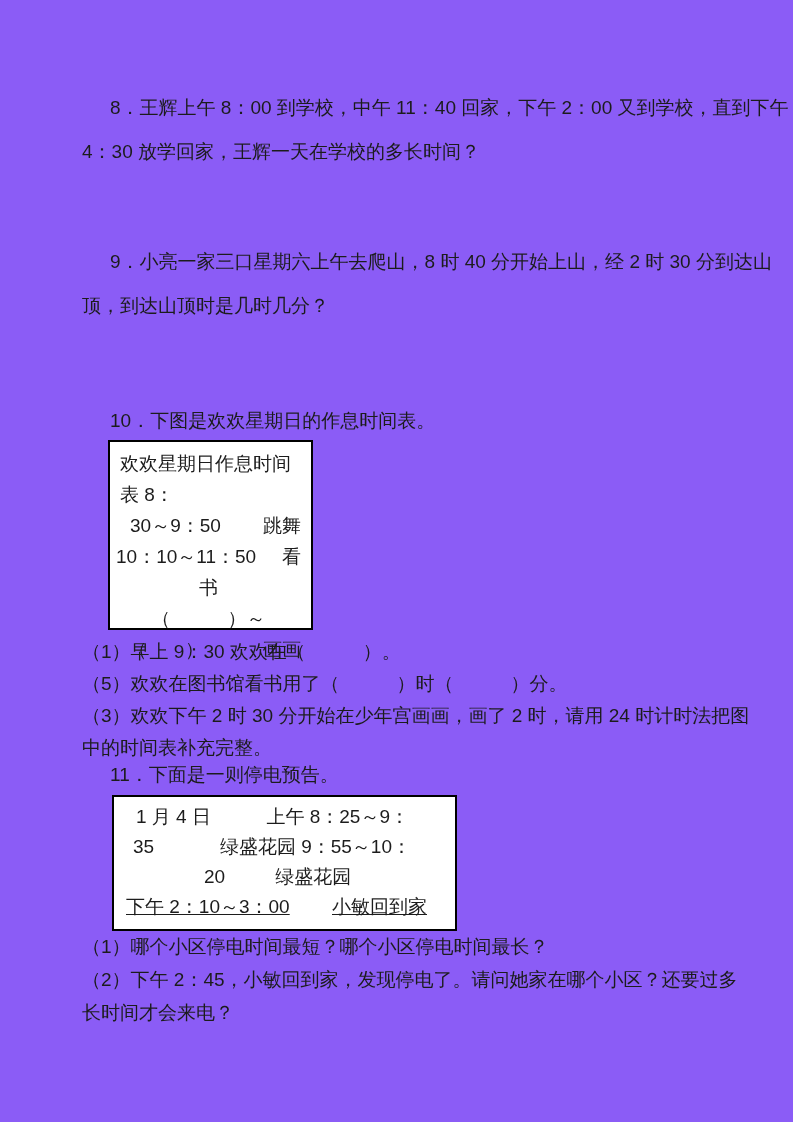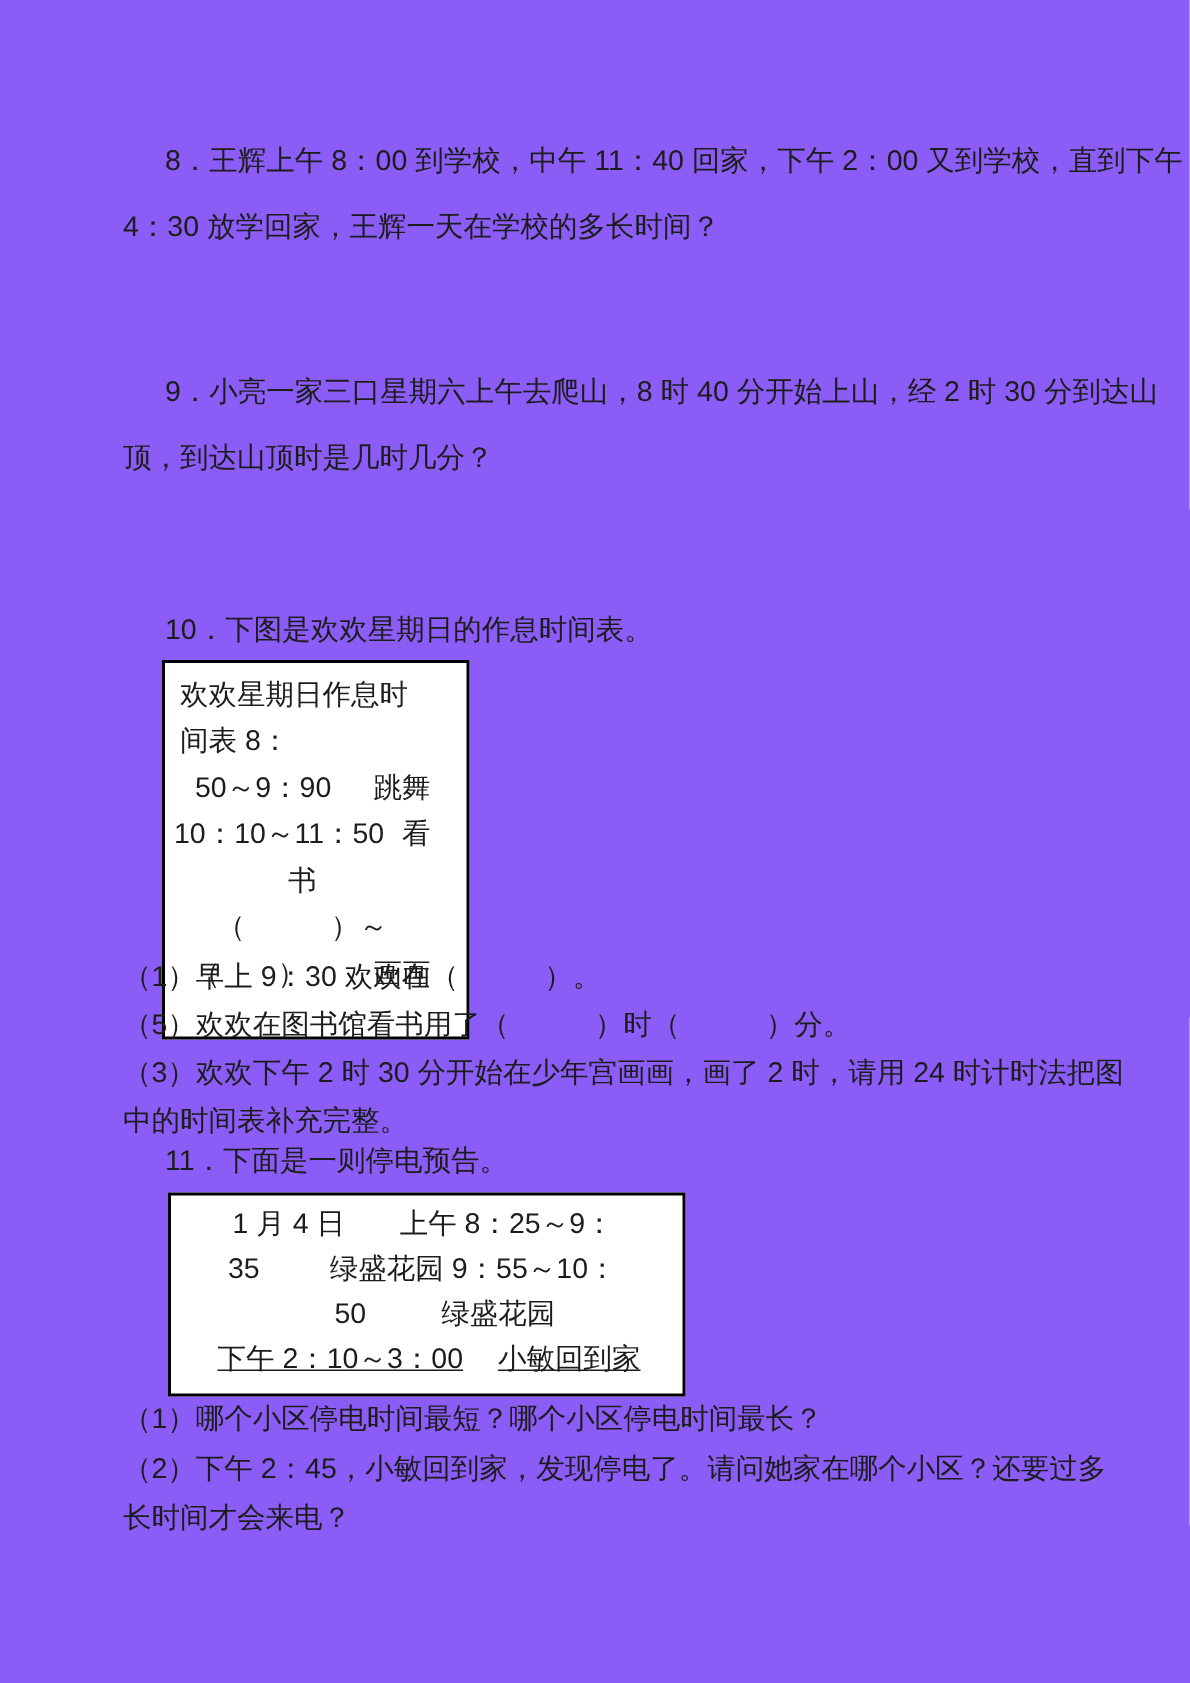--- a/index.html
+++ b/index.html
@@ -19,30 +19,30 @@
   .para.sub33 .ln { line-height: 33px; }
   .ln { white-space: nowrap; }
   .indent { padding-left: 28px; }
   .box {
     position: absolute;
     border: 2px solid #000000;
     background: #ffffff;
   }
   #schedule-box {
     left: 108px; top: 440px;
-    width: 205px; height: 253px;
-    padding: 6px 24px 0 6px;
+    width: 205px; height: 190px;
+    padding: 6px 10px 0 6px;
   }
   #schedule-box .bln { line-height: 31px; }
   #outage-box {
     left: 112px; top: 795px;
     width: 345px; height: 136px;
     padding: 5px 0 0 0;
   }
-  #outage-box .bln { line-height: 30px; margin-left: 19px; }
+  #outage-box .bln { line-height: 30px; }
   .between { display: flex; justify-content: space-between; }
   .center { text-align: center; }
   .flexrow { display: flex; }
   
   .sb-l1 { padding-left: 4px; }
   .sb-l2 { padding-left: 14px; }
   .sb-l6 { padding-left: 12px; }
   .ob-l1 { padding-left: 22px; padding-right: 46px; }
   .ob-l2 { padding-left: 19px; padding-right: 44px; }
   .ob-l3-a { margin-left: 90px; }
@@ -64,21 +64,21 @@
     <div class="ln">顶，到达山顶时是几时几分？</div>
   </div>
 
   <div class="para sub33" style="top: 404px;">
     <div class="ln indent">10．下图是欢欢星期日的作息时间表。</div>
   </div>
 
   <div class="box" id="schedule-box">
     <div class="bln sb-l1">欢欢星期日作息时间表 8：</div>
     <div class="bln between sb-l2">
-      <span>50～9：90</span>
+      <span>30～9：50</span>
       <span>跳舞</span>
     </div>
     <div class="bln between">
       <span>10：10～11：50</span>
       <span>看</span>
     </div>
     <div class="bln center">书</div>
     <div class="bln center">（　　　）～</div>
     <div class="bln between sb-l6">
       <span>（　　）</span>
@@ -100,21 +100,21 @@
   <div class="box" id="outage-box">
     <div class="bln between ob-l1">
       <span>1 月 4 日</span>
       <span>上午 8：25～9：</span>
     </div>
     <div class="bln between ob-l2">
       <span>35</span>
       <span>绿盛花园 9：55～10：</span>
     </div>
     <div class="bln flexrow">
-      <span class="ob-l3-a">50</span>
+      <span class="ob-l3-a">20</span>
       <span class="ob-l3-b">绿盛花园</span>
     </div>
     <div class="bln between ob-l4">
       <span>下午 2：10～3：00</span>
       <span>小敏回到家</span>
     </div>
   </div>
 
   <div class="para sub33" style="top: 930px;">
     <div class="ln">（1）哪个小区停电时间最短？哪个小区停电时间最长？</div>

